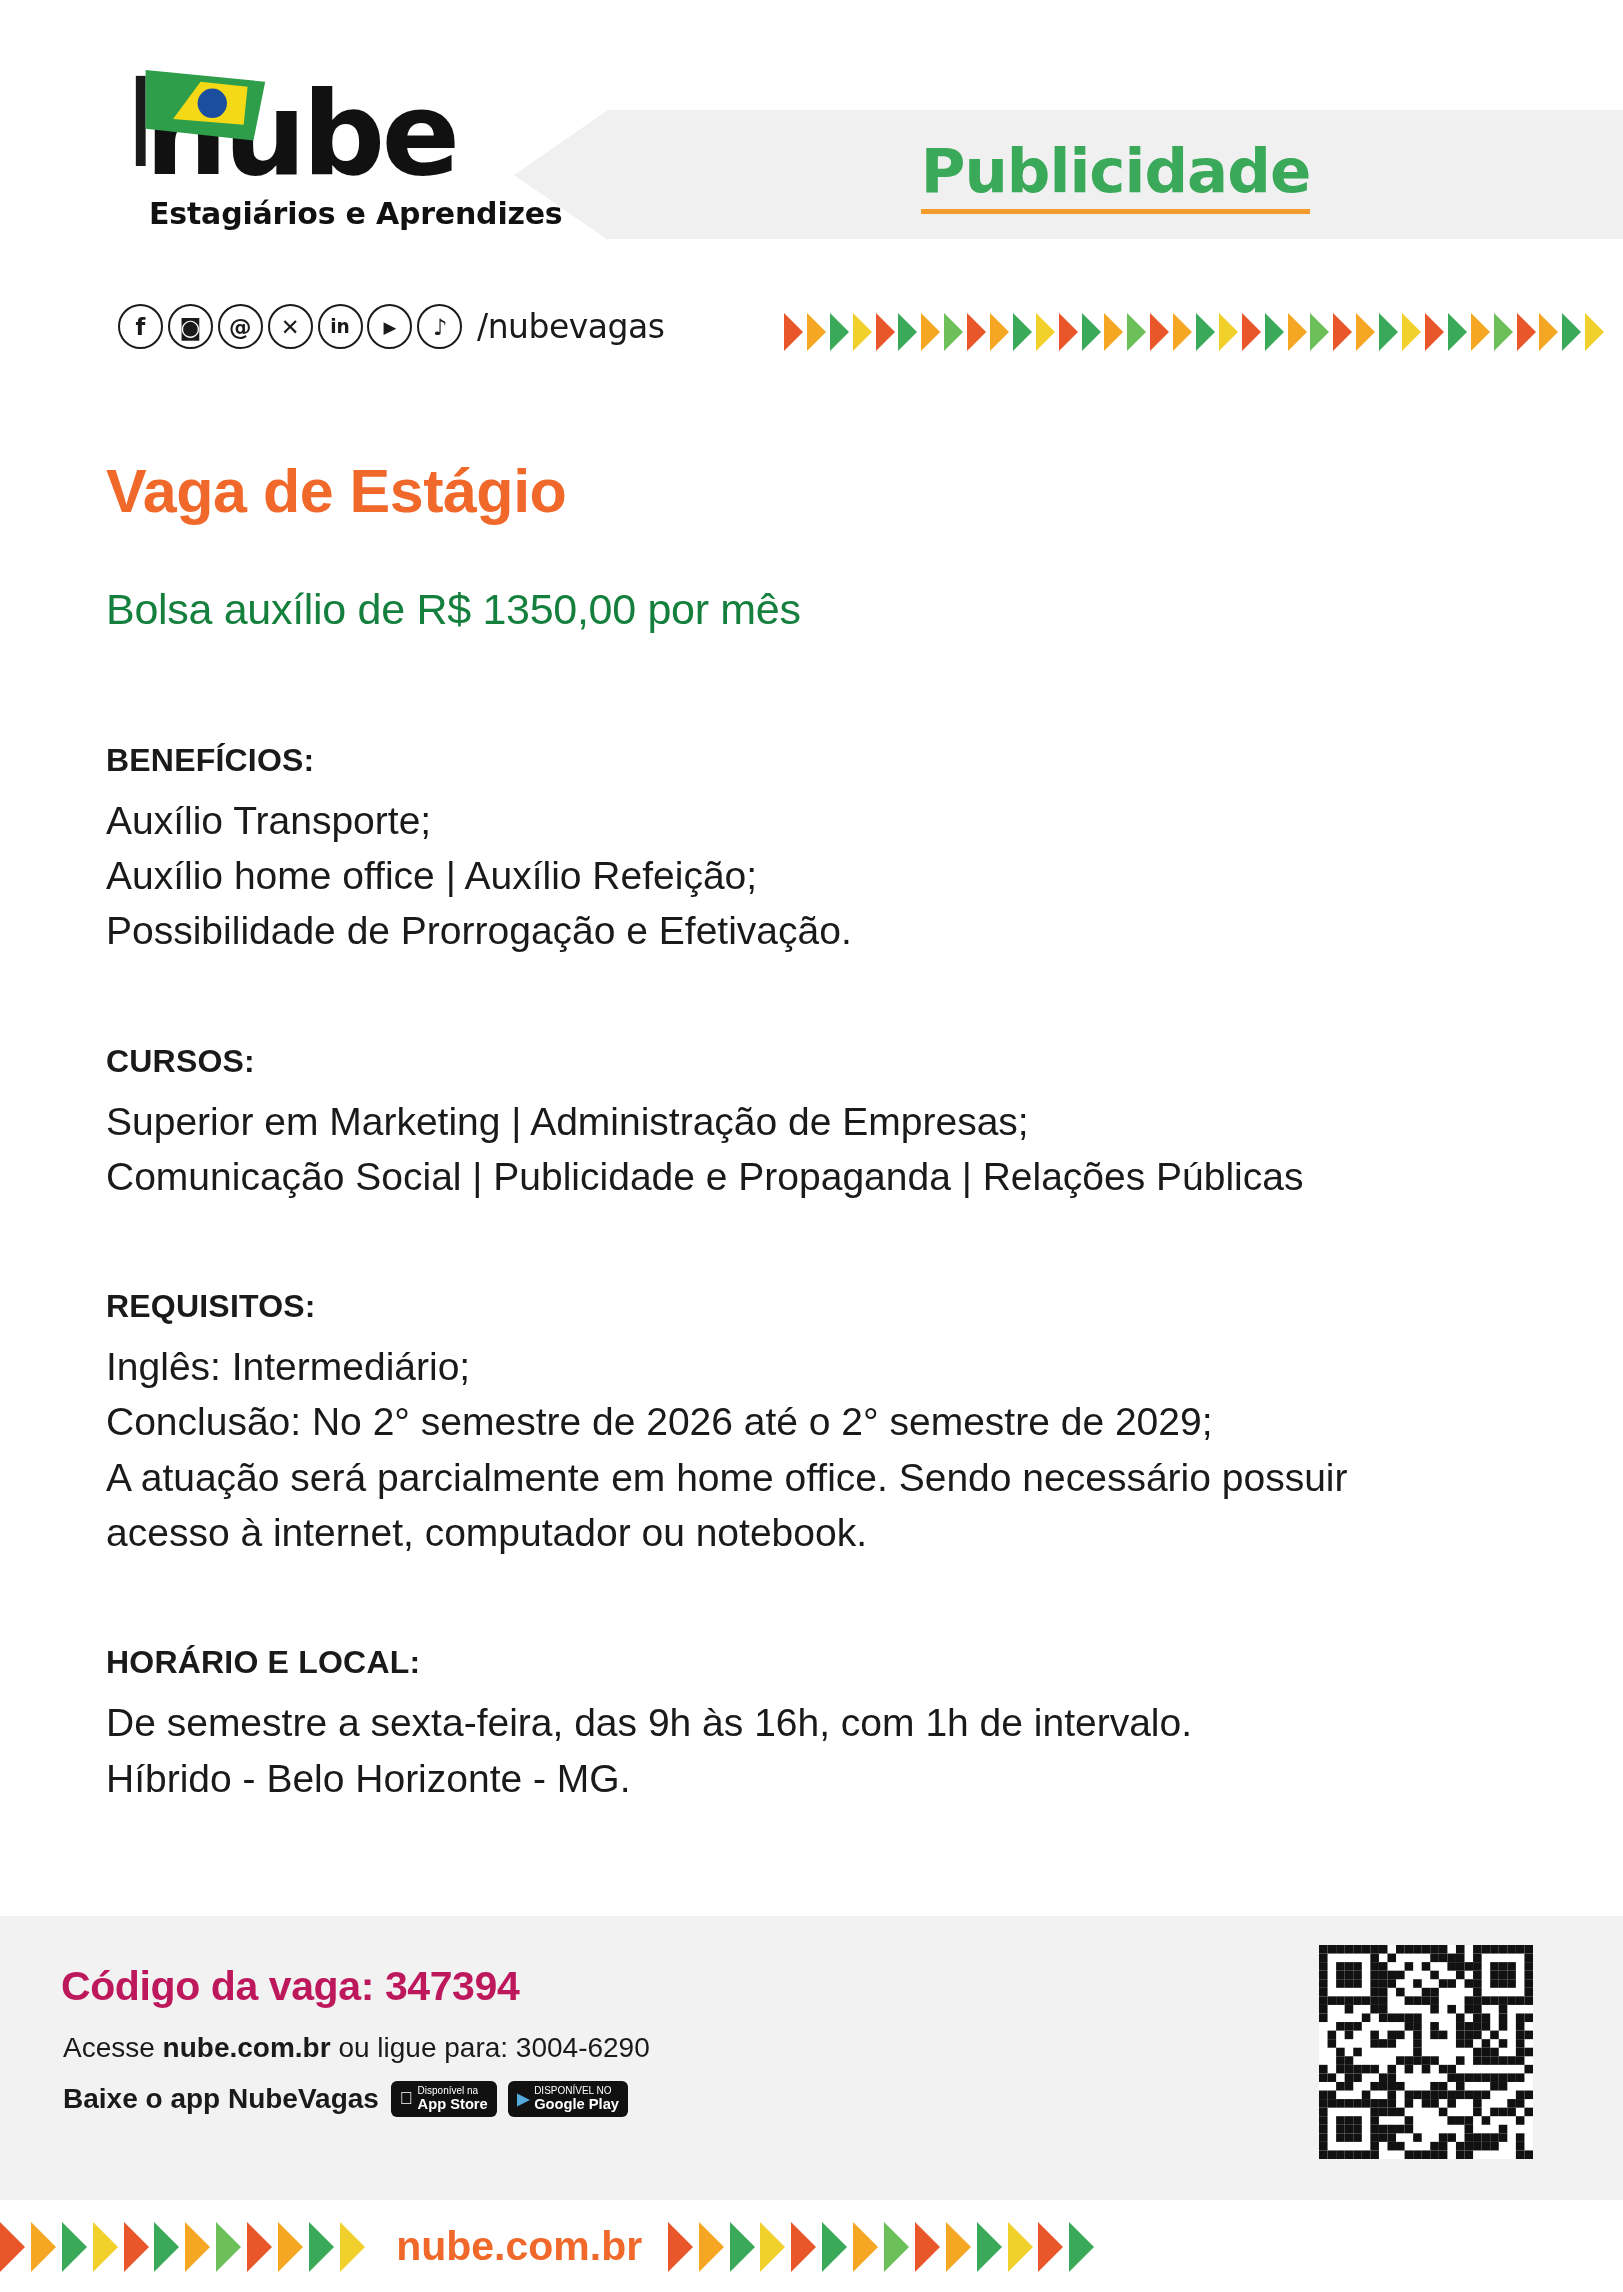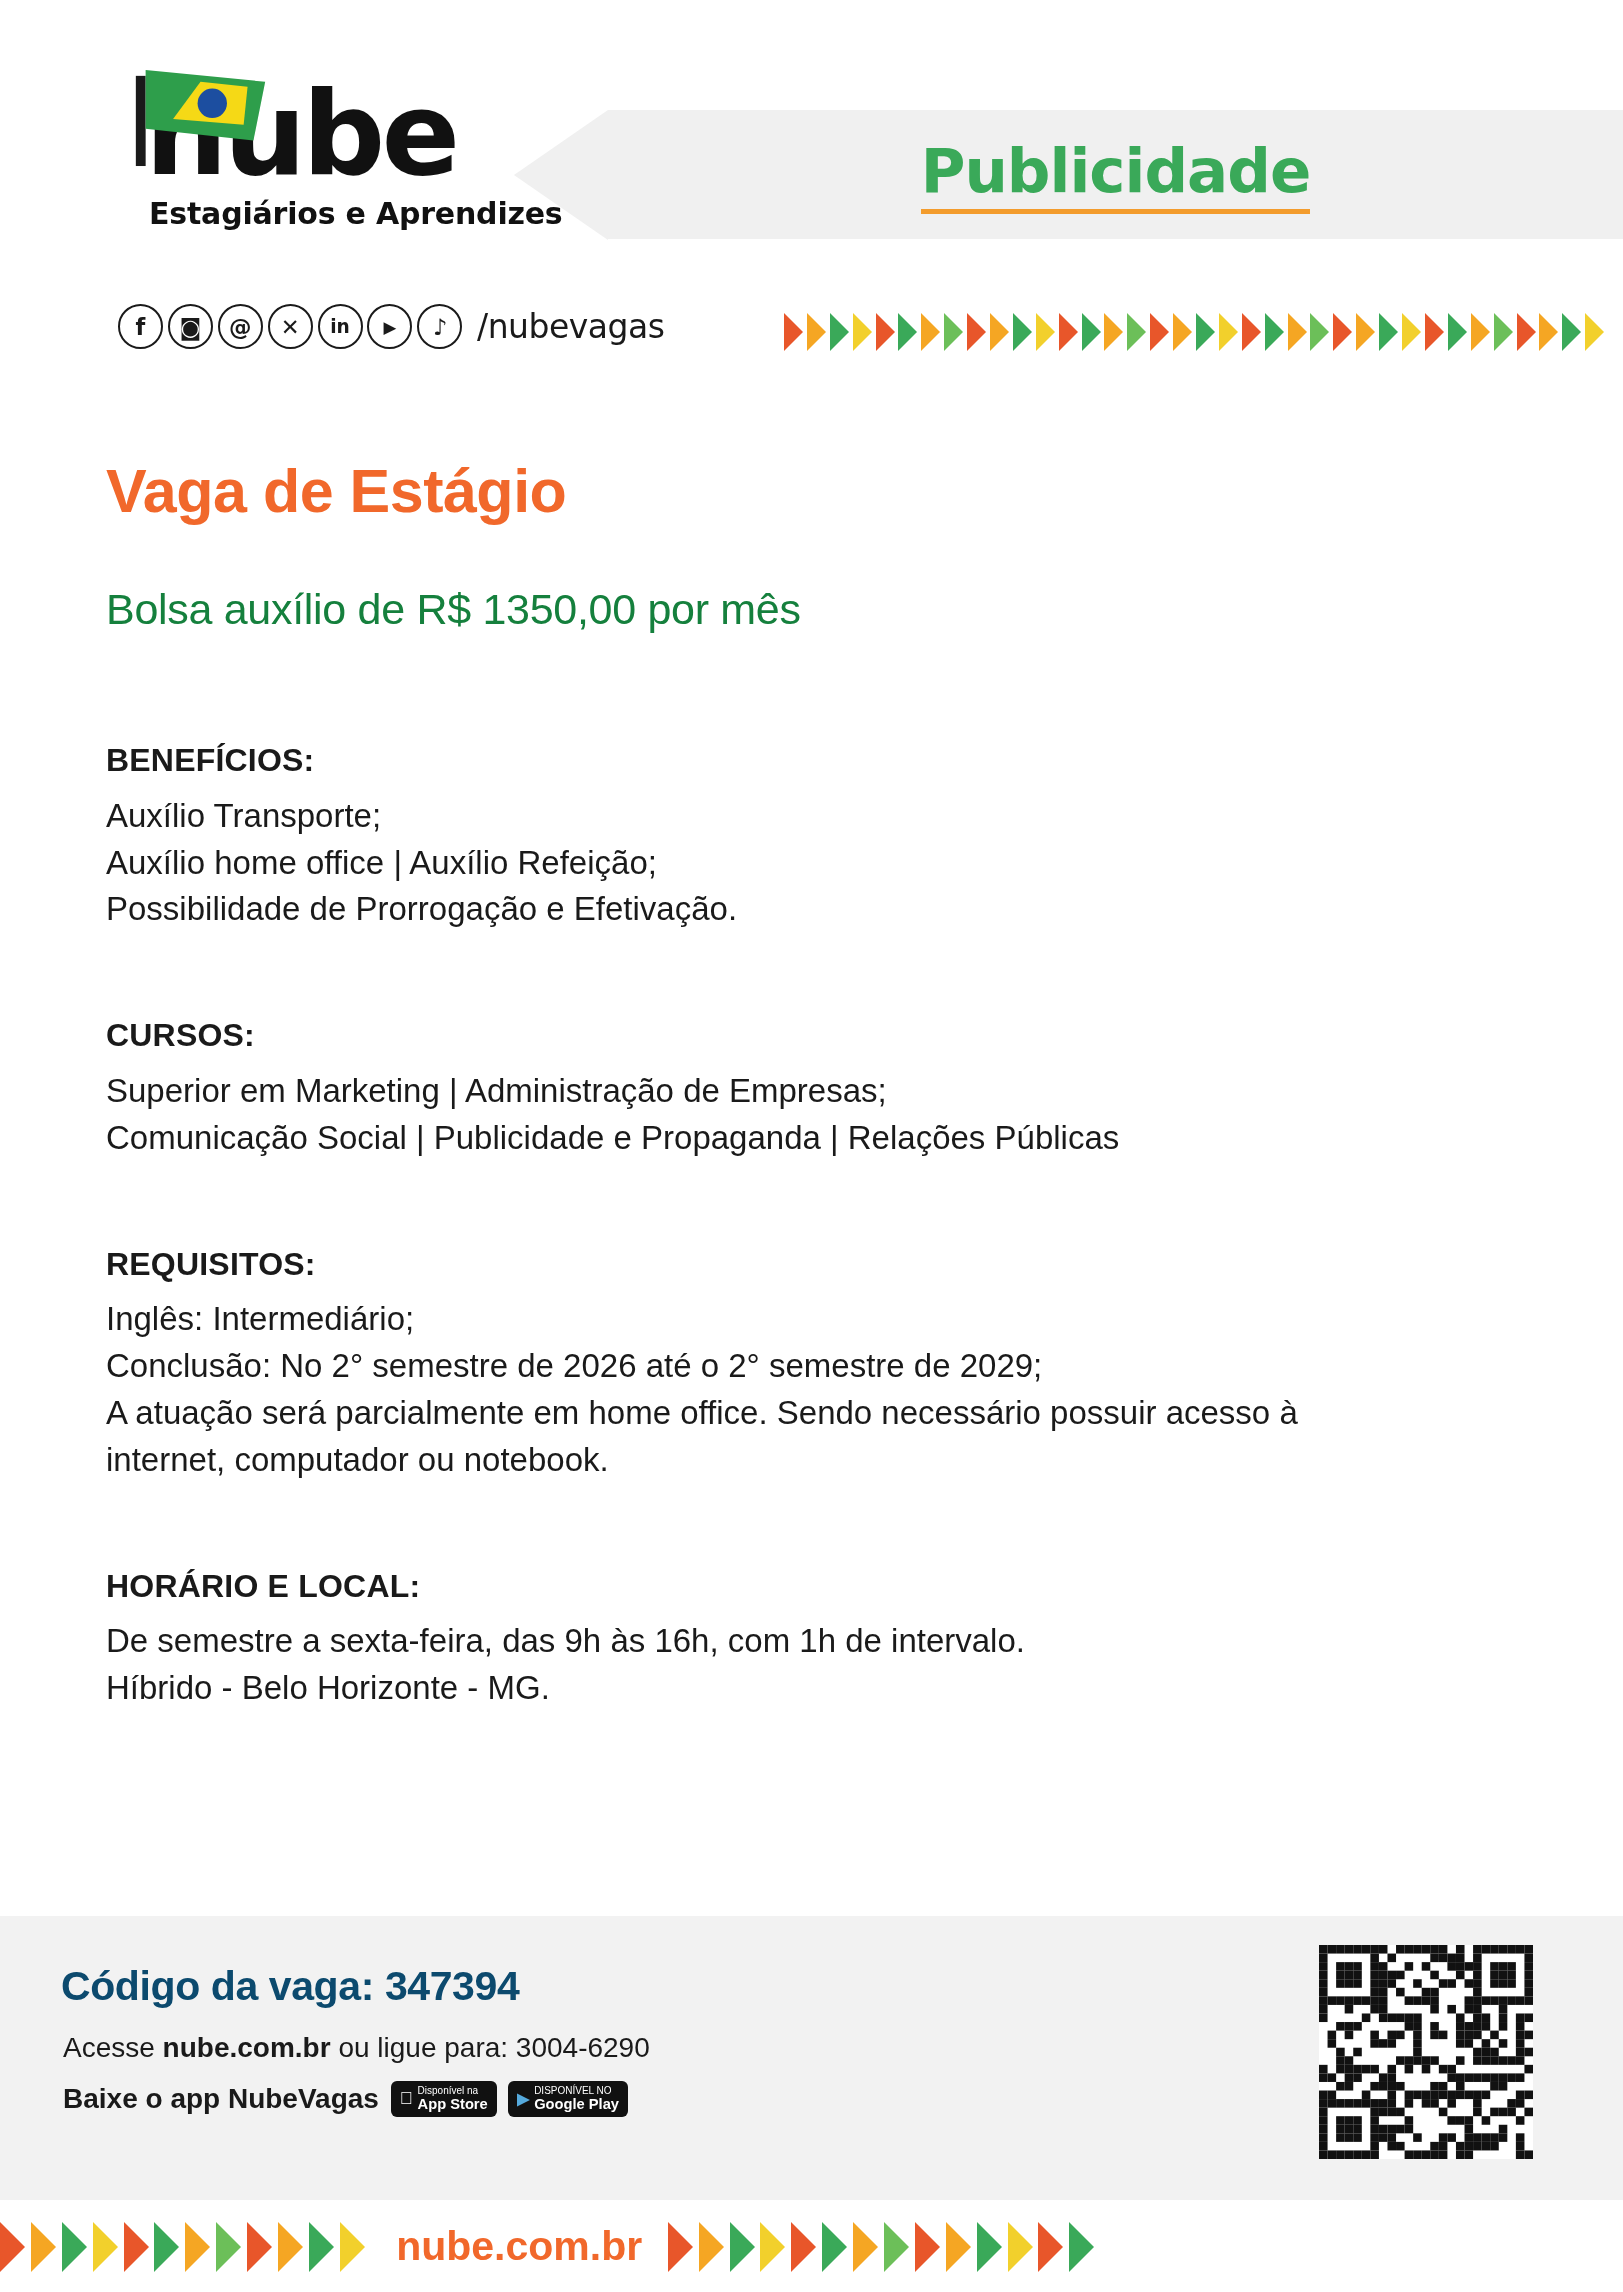--- a/index.html
+++ b/index.html
@@ -161,42 +161,42 @@
   }
   .section.first { padding-top: 108px; }
   .sec-head {
     font-size: 32px;
     font-weight: bold;
     color: #1a1a1a;
     margin-bottom: 13.7px;
     letter-spacing: 0.2px;
   }
   .sec-line {
-    font-size: 33px;
+    font-size: 39px;
     color: #1a1a1a;
     line-height: 1.42;
     max-width: 1304px;
   }
 
   
   .footer-box {
     position: absolute;
     left: 0;
     right: 0;
     top: 1916px;
     height: 284px;
     background: #f2f2f2;
   }
   .code {
     position: absolute;
     left: 61px;
     top: 47px;
     font-size: 41px;
     font-weight: bold;
-    color: #0c4a6e;
+    color: #be185d;
     letter-spacing: -0.4px;
   }
   .access {
     position: absolute;
     left: 63px;
     top: 116px;
     font-size: 28px;
     color: #1a1a1a;
   }
   .access b { font-weight: bold; }

